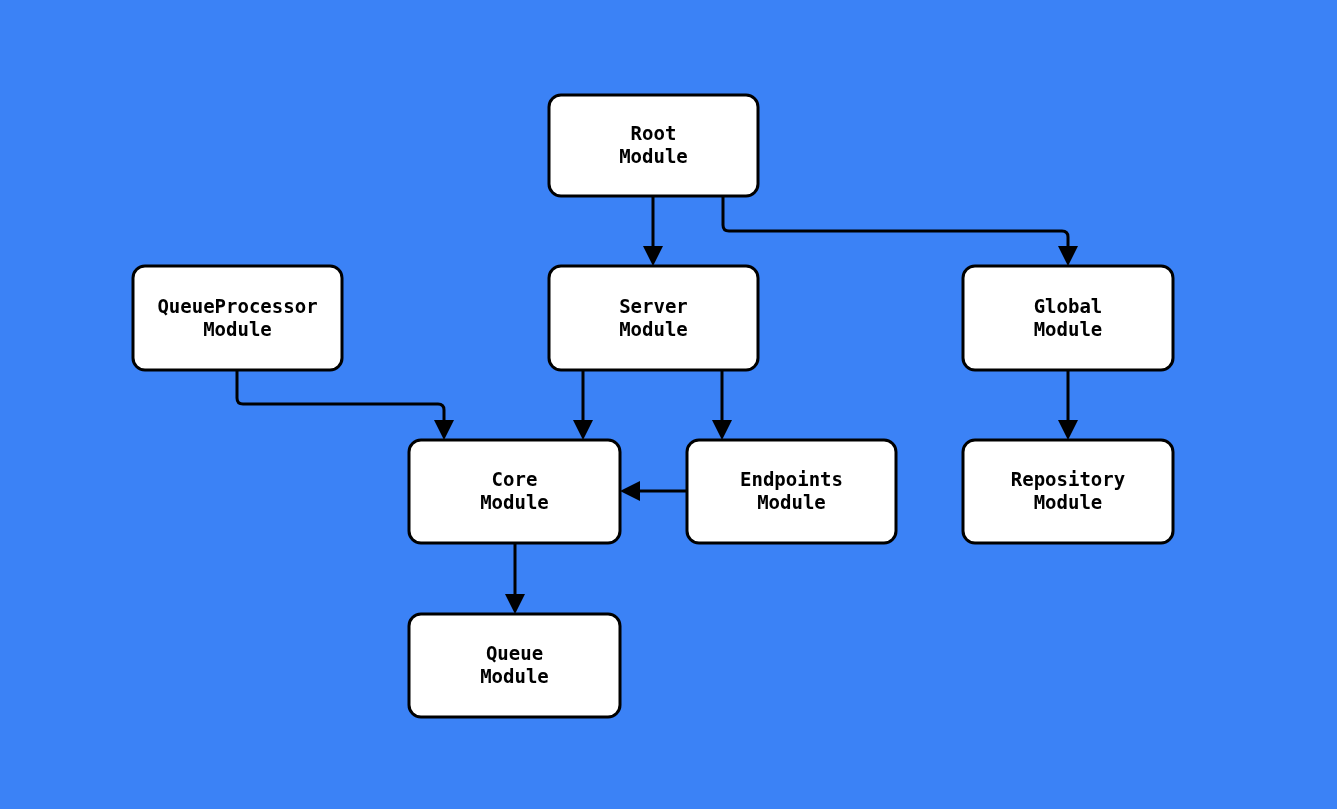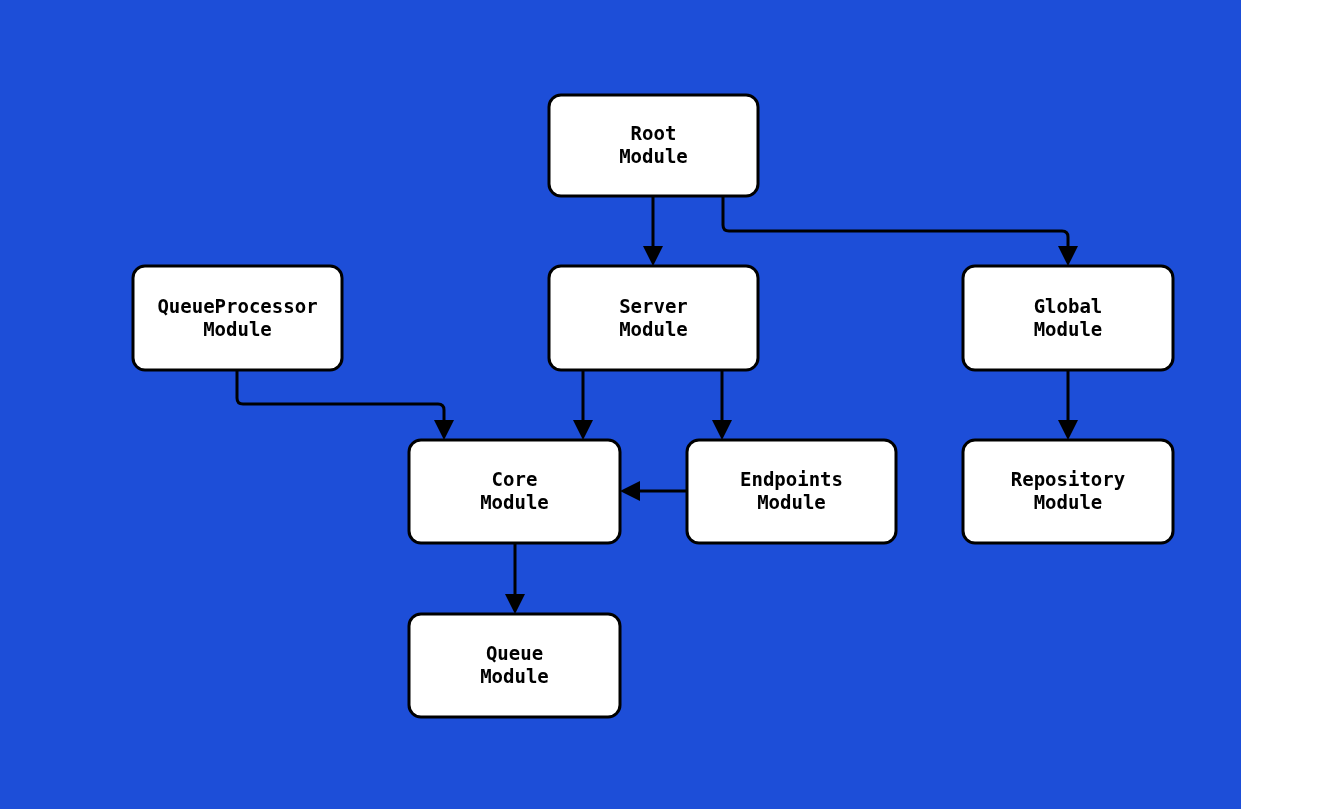--- a/index.html
+++ b/index.html
@@ -9,23 +9,23 @@
     background: #ffffff;
   }
   body {
     width: 1337px;
     height: 809px;
     font-family: "DejaVu Sans Mono", "Liberation Mono", monospace;
     overflow: hidden;
   }
   #diagram-root {
     position: relative;
-    width: 1241px;
+    width: 1337px;
     height: 809px;
-    background: #1d4ed8;
+    background: #3b82f6;
   }
   svg#diagram-canvas {
     display: block;
     width: 1337px;
     height: 809px;
   }
   .node-box {
     fill: #ffffff;
     stroke: #000000;
     stroke-width: 3;

